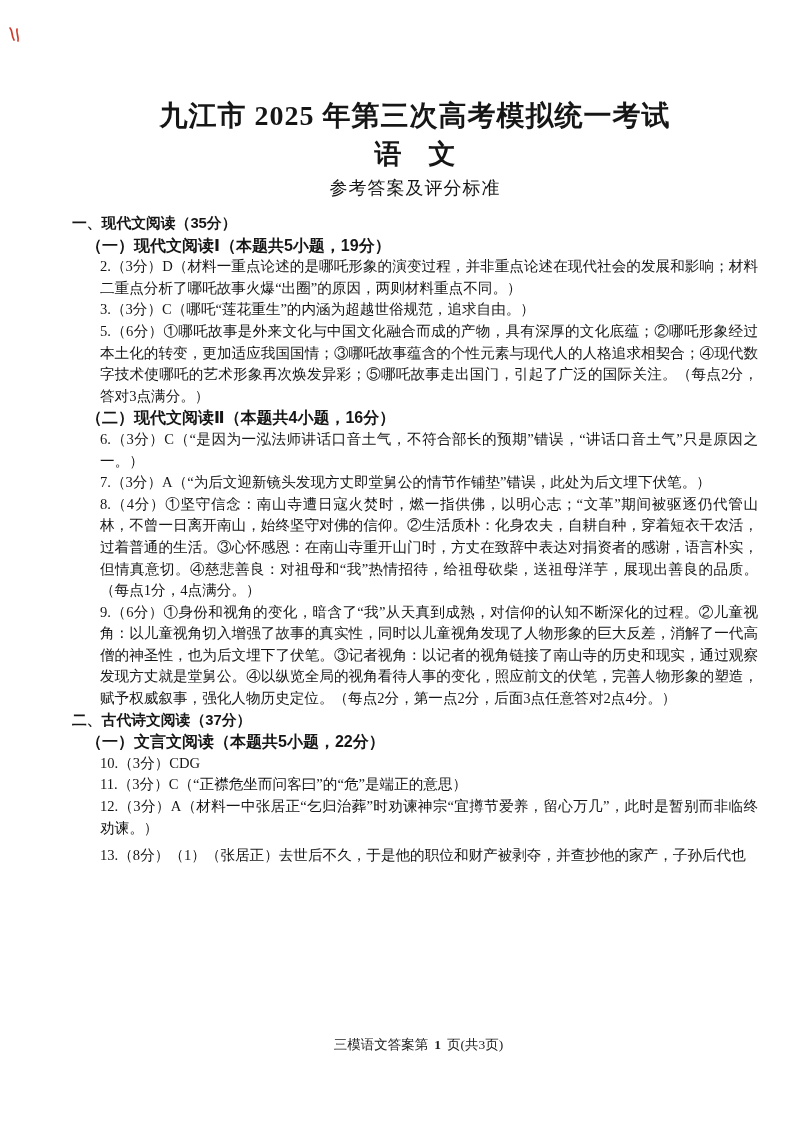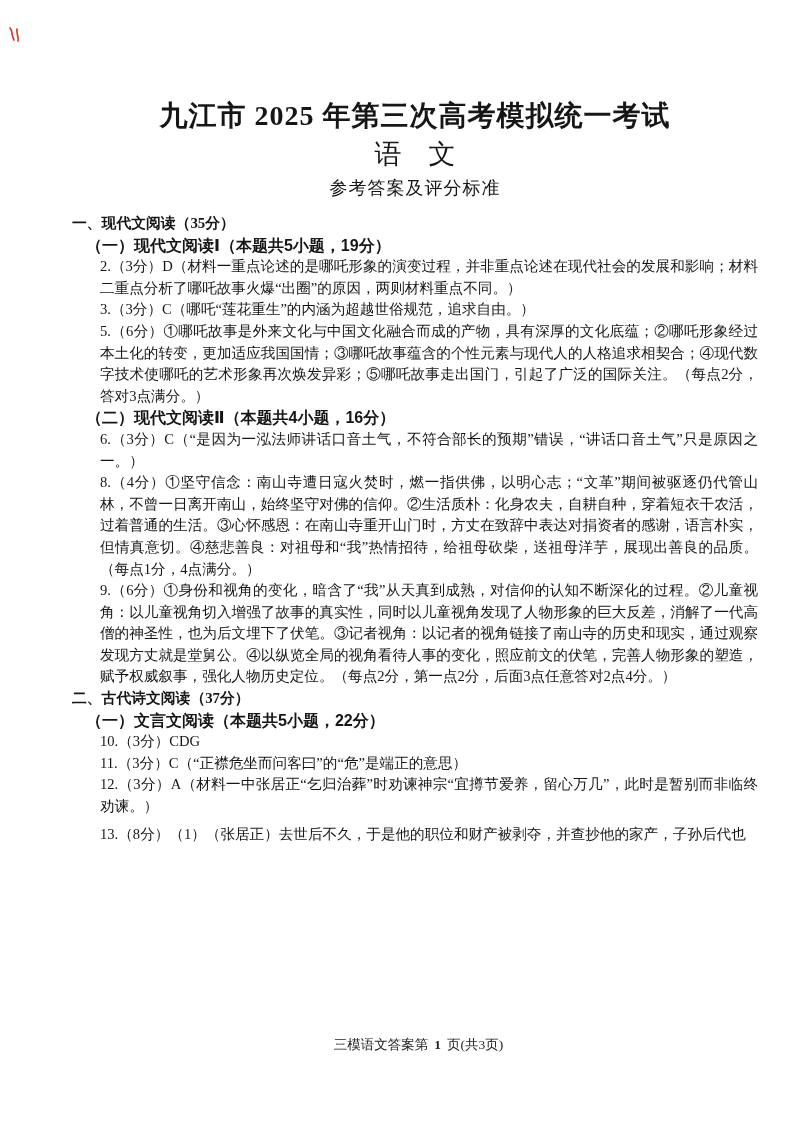--- a/index.html
+++ b/index.html
@@ -10,28 +10,28 @@
     margin: 0 auto;
     background: #ffffff;
     font-family: "Liberation Serif", "DejaVu Serif", serif;
     color: #161616;
     overflow: hidden;
     padding-left: 34px;
   }
   .corner-mark { position: absolute; left: 7px; top: 26px; width: 15px; height: 18px; }
   .header { position: absolute; left: 72px; right: 70px; top: 99px; text-align: center; }
   .doc-title   { font-size: 28px; line-height: 34px; font-weight: bold; letter-spacing: 1px; }
-  .doc-subject { font-size: 27px; line-height: 32px; font-weight: normal; margin-top: 5px; }
+  .doc-subject { font-size: 27px; line-height: 32px; font-weight: bold; margin-top: 5px; }
   .doc-subtitle{ font-size: 18px; line-height: 23px; font-weight: normal; margin-top: 7px; letter-spacing: 1px; }
   .body-text {
     position: absolute; left: 72px; right: 70px; top: 213px;
     font-size: 14.6px; line-height: 21.6px; text-align: justify;
   }
   .blk { margin: 0; }
-  .sec { font-family: Liberation Serif, serif; font-weight: bold; font-size: 14.8px; }
+  .sec { font-family: Liberation Sans, sans-serif; font-weight: bold; font-size: 14.8px; }
   .sub { font-family: "Liberation Sans", "DejaVu Sans", sans-serif; font-weight: bold; font-size: 16px; margin-left: 14px; }
   .item { margin-left: 28px; }
   .gap { margin-top: 6px; }
   .footer {
     position: absolute; left: 9px; right: 0; top: 1036px;
     text-align: center; font-size: 13.5px; color: #222222;
   }
   .footer .num { font-weight: bold; padding: 0 6px; }
 </style>
 </head>
@@ -50,20 +50,21 @@
   </div>
 
   <div class="body-text">
     <p class="blk sec">一、现代文阅读（35分）</p>
     <p class="blk sub">（一）现代文阅读Ⅰ（本题共5小题，19分）</p>
     <p class="blk item">2.（3分）D（材料一重点论述的是哪吒形象的演变过程，并非重点论述在现代社会的发展和影响；材料二重点分析了哪吒故事火爆“出圈”的原因，两则材料重点不同。）</p>
     <p class="blk item">3.（3分）C（哪吒“莲花重生”的内涵为超越世俗规范，追求自由。）</p>
     <p class="blk item">5.（6分）①哪吒故事是外来文化与中国文化融合而成的产物，具有深厚的文化底蕴；②哪吒形象经过本土化的转变，更加适应我国国情；③哪吒故事蕴含的个性元素与现代人的人格追求相契合；④现代数字技术使哪吒的艺术形象再次焕发异彩；⑤哪吒故事走出国门，引起了广泛的国际关注。（每点2分，答对3点满分。）</p>
     <p class="blk sub">（二）现代文阅读Ⅱ（本题共4小题，16分）</p>
     <p class="blk item">6.（3分）C（“是因为一泓法师讲话口音土气，不符合部长的预期”错误，“讲话口音土气”只是原因之一。）</p>
+    <p class="blk item">7.（3分）A（“为后文迎新镜头发现方丈即堂舅公的情节作铺垫”错误，此处为后文埋下伏笔。）</p>
     <p class="blk item">8.（4分）①坚守信念：南山寺遭日寇火焚时，燃一指供佛，以明心志；“文革”期间被驱逐仍代管山林，不曾一日离开南山，始终坚守对佛的信仰。②生活质朴：化身农夫，自耕自种，穿着短衣干农活，过着普通的生活。③心怀感恩：在南山寺重开山门时，方丈在致辞中表达对捐资者的感谢，语言朴实，但情真意切。④慈悲善良：对祖母和“我”热情招待，给祖母砍柴，送祖母洋芋，展现出善良的品质。（每点1分，4点满分。）</p>
     <p class="blk item">9.（6分）①身份和视角的变化，暗含了“我”从天真到成熟，对信仰的认知不断深化的过程。②儿童视角：以儿童视角切入增强了故事的真实性，同时以儿童视角发现了人物形象的巨大反差，消解了一代高僧的神圣性，也为后文埋下了伏笔。③记者视角：以记者的视角链接了南山寺的历史和现实，通过观察发现方丈就是堂舅公。④以纵览全局的视角看待人事的变化，照应前文的伏笔，完善人物形象的塑造，赋予权威叙事，强化人物历史定位。（每点2分，第一点2分，后面3点任意答对2点4分。）</p>
     <p class="blk sec">二、古代诗文阅读（37分）</p>
     <p class="blk sub">（一）文言文阅读（本题共5小题，22分）</p>
     <p class="blk item">10.（3分）CDG</p>
     <p class="blk item">11.（3分）C（“正襟危坐而问客曰”的“危”是端正的意思）</p>
     <p class="blk item">12.（3分）A（材料一中张居正“乞归治葬”时劝谏神宗“宜撙节爱养，留心万几”，此时是暂别而非临终劝谏。）</p>
     <p class="blk item gap">13.（8分）（1）（张居正）去世后不久，于是他的职位和财产被剥夺，并查抄他的家产，子孙后代也</p>
   </div>
 

